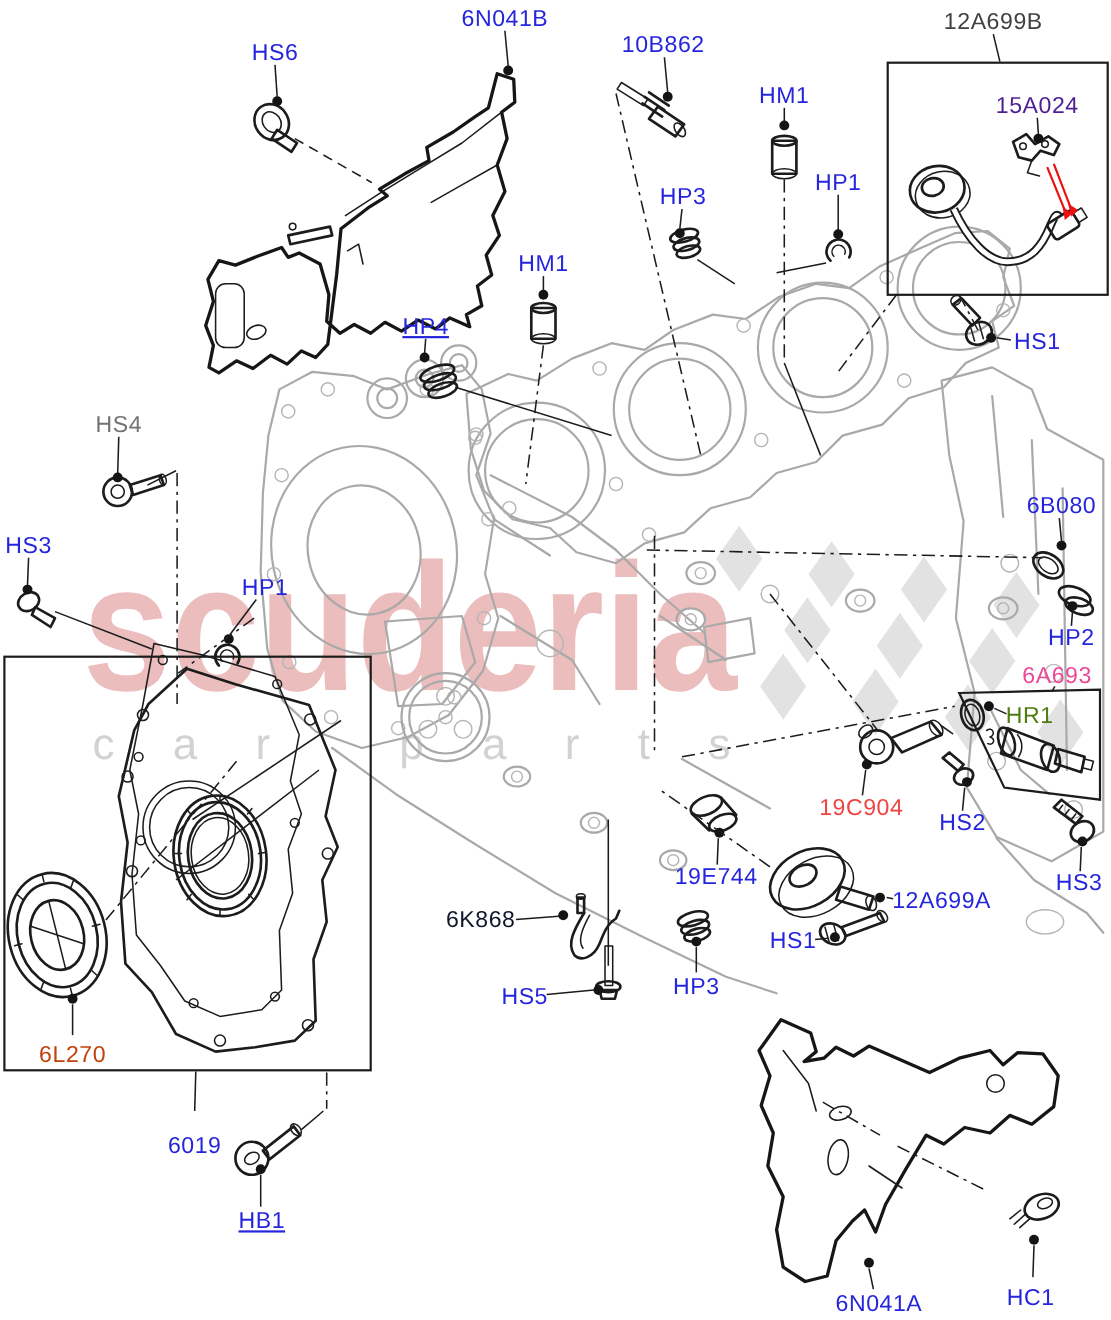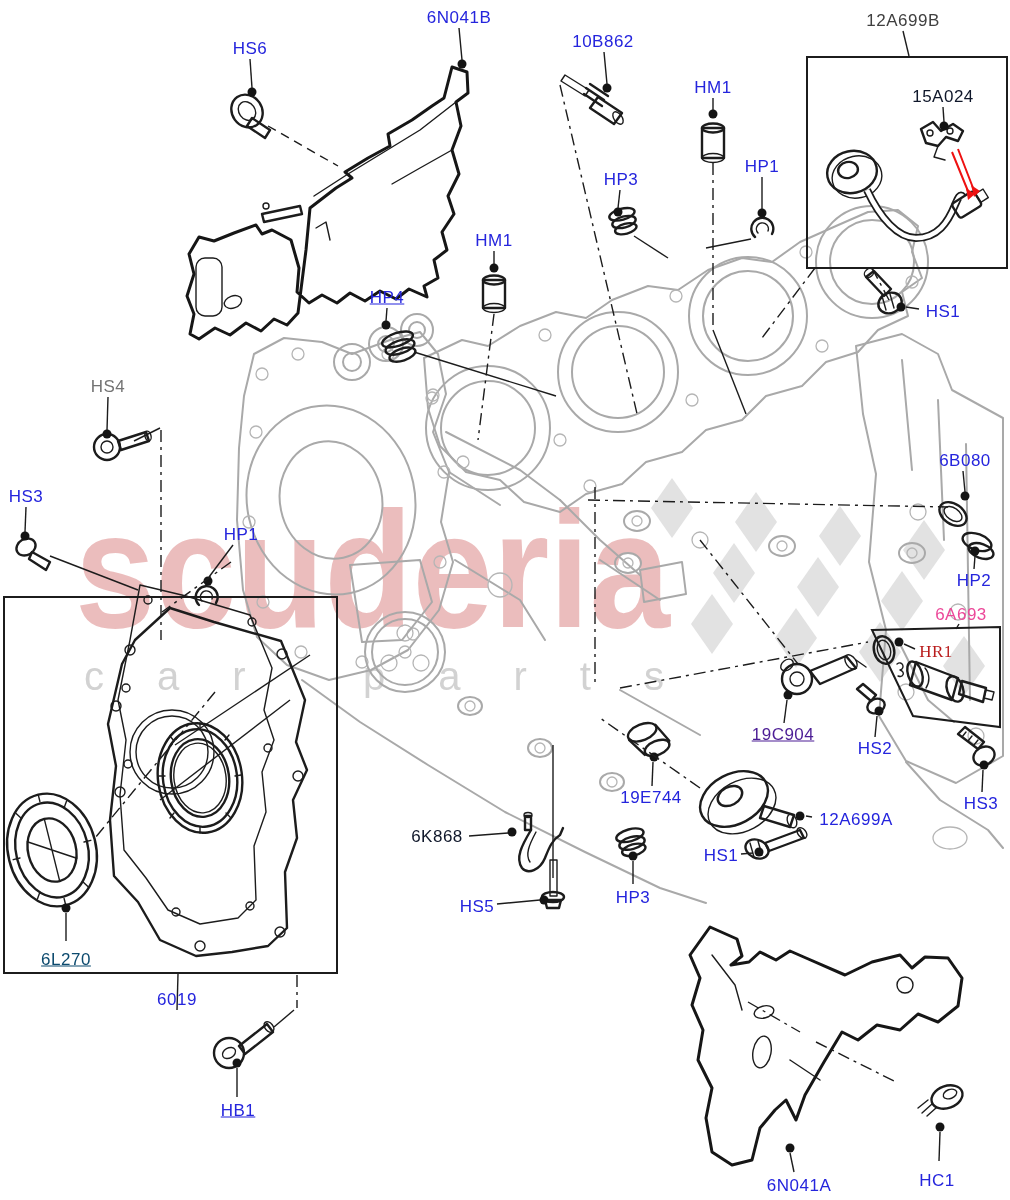--- a/index.html
+++ b/index.html
@@ -1,20 +1,20 @@
 <!DOCTYPE html>
 <html><head>
 <meta charset="utf-8">
 <style>
   html,body{margin:0;padding:0;background:#fff;}
   .stage{position:relative;width:1010px;height:1200px;background:#ffffff;overflow:hidden;
          font-family:"Liberation Sans", sans-serif;}
   .stage svg{position:absolute;left:0;top:0;}
   #labels-layer{position:absolute;left:0;top:0;width:100%;height:100%;}
-  .plabel{position:absolute;transform:translate(-50%,-50%);font-size:17px;line-height:1;
+  .plabel{position:absolute;transform:translate(-50%,-50%);font-size:21px;line-height:1;
           white-space:nowrap;letter-spacing:0.5px;cursor:pointer;}
   
   .blk{stroke:#1c1c1c;fill:none;stroke-width:2.4;stroke-linejoin:round;stroke-linecap:round;}
   .blk-thin{stroke:#1c1c1c;fill:none;stroke-width:1.4;stroke-linejoin:round;stroke-linecap:round;}
   .gry{stroke:#a9a9a9;fill:none;stroke-width:2;stroke-linejoin:round;stroke-linecap:round;}
   .gry-thin{stroke:#b5b5b5;fill:none;stroke-width:1.3;}
   .ld{stroke:#1c1c1c;fill:none;stroke-width:1.4;}
   .dd{stroke:#1c1c1c;fill:none;stroke-width:1.4;stroke-dasharray:12 5 3 5;}
   .dsh{stroke:#1c1c1c;fill:none;stroke-width:1.4;stroke-dasharray:9 6;}
   .dot{fill:#141414;stroke:none;}
@@ -490,42 +490,42 @@
         <path class="dd" d="M816,1042 L896,1082"></path>
   </g>
 </svg>
 
 <div id="labels-layer">
       <div class="plabel" style="left: 250px; top: 48px; color: rgb(37, 37, 221);">HS6</div>
       <div class="plabel" style="left: 459px; top: 17px; color: rgb(37, 37, 221);">6N041B</div>
       <div class="plabel" style="left: 603px; top: 41px; color: rgb(37, 37, 221);">10B862</div>
       <div class="plabel" style="left: 903px; top: 20px; color: #404040;">12A699B</div>
       <div class="plabel" style="left: 713px; top: 87px; color: rgb(37, 37, 221);">HM1</div>
-      <div class="plabel" style="left: 943px; top: 96px; color: #0f172a;">15A024</div>
+      <div class="plabel" style="left: 943px; top: 96px; color: #4c1d95;">15A024</div>
       <div class="plabel" style="left: 762px; top: 166px; color: rgb(37, 37, 221);">HP1</div>
       <div class="plabel" style="left: 621px; top: 179px; color: rgb(37, 37, 221);">HP3</div>
       <div class="plabel" style="left: 494px; top: 240px; color: rgb(37, 37, 221);">HM1</div>
       <div class="plabel" style="left: 387px; top: 297px; color: rgb(37, 37, 221); text-decoration: underline;">HP4</div>
       <div class="plabel" style="left: 943px; top: 311px; color: rgb(37, 37, 221);">HS1</div>
       <div class="plabel" style="left: 108px; top: 386px; color: #737373;">HS4</div>
       <div class="plabel" style="left: 965px; top: 460px; color: rgb(37, 37, 221);">6B080</div>
       <div class="plabel" style="left: 26px; top: 496px; color: rgb(37, 37, 221);">HS3</div>
       <div class="plabel" style="left: 241px; top: 534px; color: rgb(37, 37, 221);">HP1</div>
       <div class="plabel" style="left: 974px; top: 580px; color: rgb(37, 37, 221);">HP2</div>
       <div class="plabel" style="left: 961px; top: 614px; color: #ec4899;">6A693</div>
-      <div class="plabel" style="left: 936px; top: 651px; color: #b91c1c; font-family: Liberation Serif, serif;">HR1</div>
-      <div class="plabel" style="left: 783px; top: 734px; color: #4c1d95; text-decoration: underline;">19C904</div>
+      <div class="plabel" style="left: 936px; top: 651px; color: #4d7c0f;">HR1</div>
+      <div class="plabel" style="left: 783px; top: 734px; color: #ef4444;">19C904</div>
       <div class="plabel" style="left: 875px; top: 748px; color: rgb(37, 37, 221);">HS2</div>
       <div class="plabel" style="left: 651px; top: 797px; color: rgb(37, 37, 221);">19E744</div>
       <div class="plabel" style="left: 981px; top: 803px; color: rgb(37, 37, 221);">HS3</div>
       <div class="plabel" style="left: 856px; top: 819px; color: rgb(37, 37, 221);">12A699A</div>
       <div class="plabel" style="left: 437px; top: 836px; color: #0f172a;">6K868</div>
       <div class="plabel" style="left: 721px; top: 855px; color: rgb(37, 37, 221);">HS1</div>
       <div class="plabel" style="left: 633px; top: 897px; color: rgb(37, 37, 221);">HP3</div>
       <div class="plabel" style="left: 477px; top: 906px; color: rgb(37, 37, 221);">HS5</div>
-      <div class="plabel" style="left: 66px; top: 959px; color: #0c4a6e; text-decoration: underline;">6L270</div>
-      <div class="plabel" style="left: 177px; top: 999px; color: rgb(37, 37, 221);">6019</div>
+      <div class="plabel" style="left: 66px; top: 959px; color: #c2410c;">6L270</div>
+      <div class="plabel" style="left: 177px; top: 1042px; color: rgb(37, 37, 221);">6019</div>
       <div class="plabel" style="left: 238px; top: 1110px; color: rgb(37, 37, 221); text-decoration: underline;">HB1</div>
       <div class="plabel" style="left: 799px; top: 1185px; color: rgb(37, 37, 221);">6N041A</div>
       <div class="plabel" style="left: 937px; top: 1180px; color: rgb(37, 37, 221);">HC1</div>
     </div>
 
 </div>
 
 </body></html>

